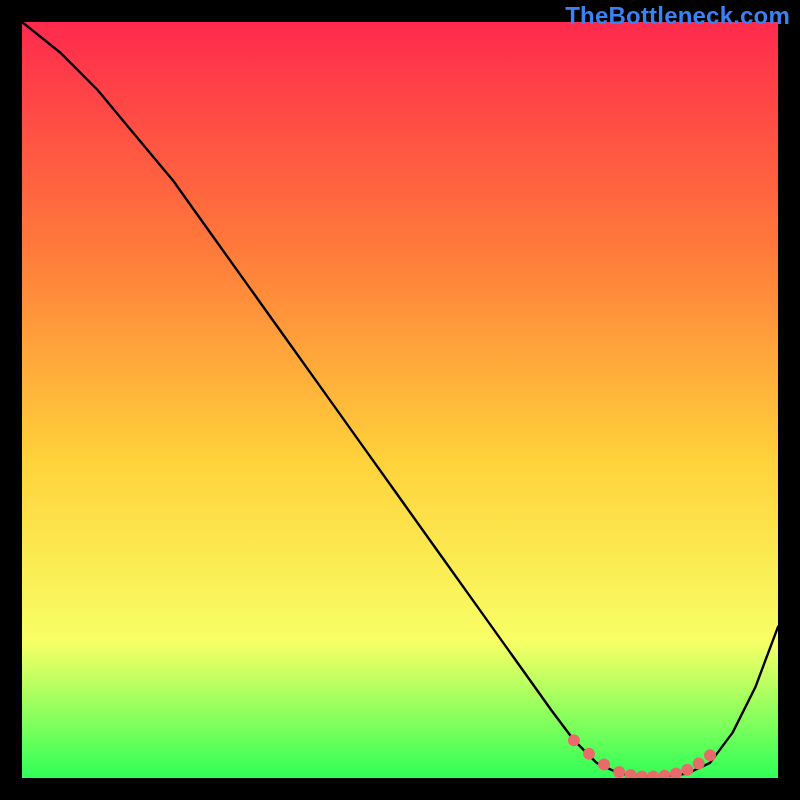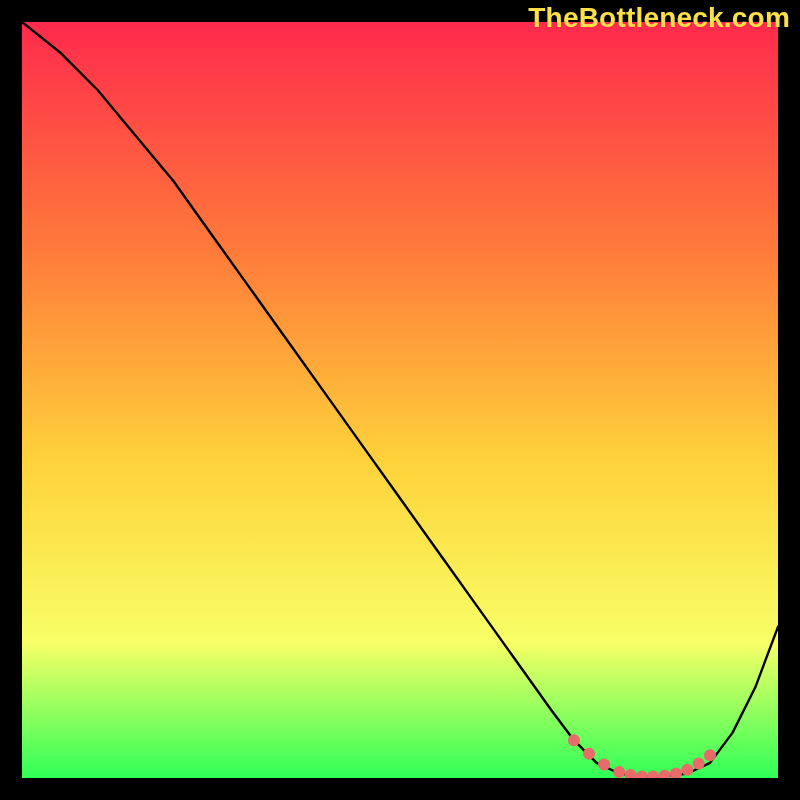--- a/index.html
+++ b/index.html
@@ -16,22 +16,22 @@
     left: 22px;
     top: 22px;
     width: 756px;
     height: 756px;
     background: #000000;
   }
   .attribution {
     position: absolute;
     top: 2px;
     right: 10px;
-    color: #fde047;
-    font-size: 28px;
+    color: #3b82f6;
+    font-size: 24px;
     font-weight: 600;
     letter-spacing: 0.2px;
     z-index: 10;
   }
   svg.plot {
     position: absolute;
     left: 0;
     top: 0;
     width: 756px;
     height: 756px;

